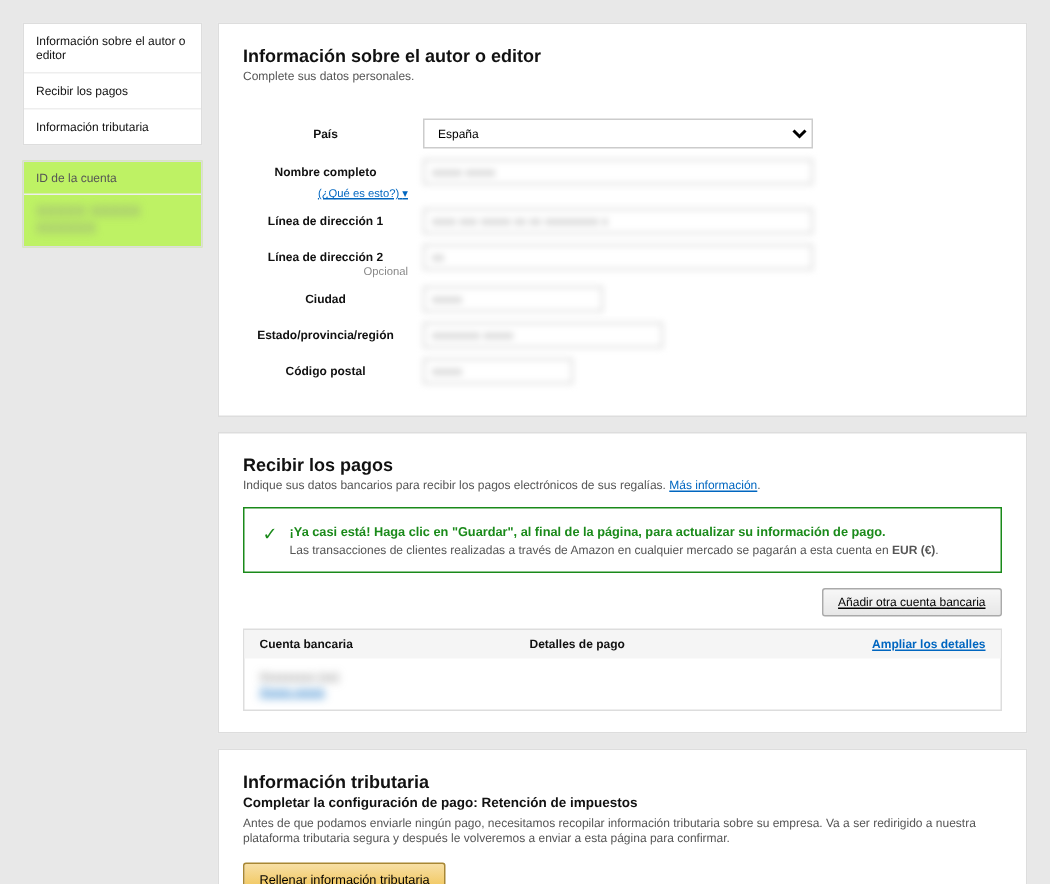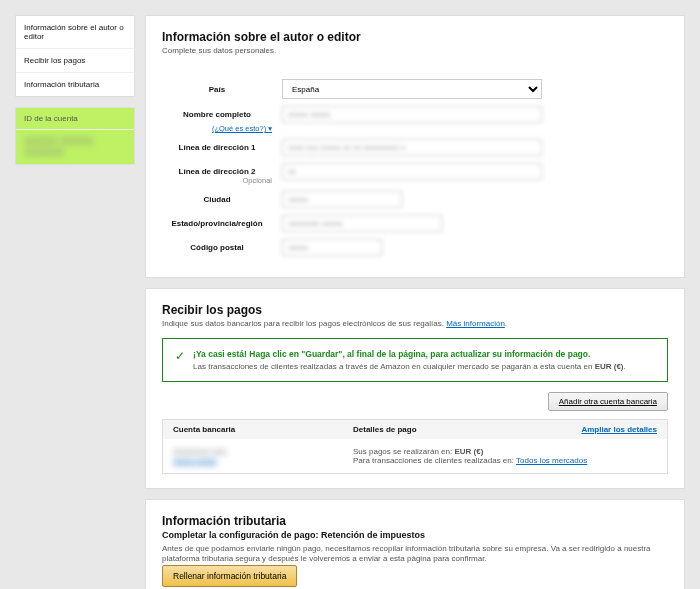--- a/index.html
+++ b/index.html
@@ -40,21 +40,21 @@
 .th2 { flex: 1; }
 .th3 { flex: 0 0 100px; text-align: right; }
 .th3 a { color: #0066c0; font-weight: bold; }
 .table-row { display: flex; padding: 8px 10px; font-size: 8px; }
 .td1 { flex: 0 0 180px; }
 .td2 { flex: 1; color: #555; }
 .td2 a { color: #0066c0; }
 .bank-name { filter: blur(3px); color: #666; }
 .bank-link { filter: blur(3px); color: #0066c0; display: block; }
 .sub-bold { font-size: 9px; font-weight: bold; margin-bottom: 4px; }
-.tax-text { font-size: 8px; color: #555; line-height: 1.3; }
+.tax-text { font-size: 8px; color: #555; margin-bottom: 10px; line-height: 1.3; }
 .btn-orange { background: linear-gradient(#f7dfa5,#f0c14b); border: 1px solid #a88734; border-radius: 2px; padding: 5px 10px; font-size: 8.5px; cursor: pointer; }
 </style>
 </head>
 <body>
 
 <div class="container">
   <div class="sidebar">
     <div class="sidebar-group">
       <div class="sidebar-item">Información sobre el autor o editor</div>
       <div class="sidebar-item">Recibir los pagos</div>
@@ -133,24 +133,20 @@
         <div class="table-header">
           <div class="th1">Cuenta bancaria</div>
           <div class="th2">Detalles de pago</div>
           <div class="th3"><a href="#">Ampliar los detalles</a></div>
         </div>
         <div class="table-row">
           <div class="td1">
             <span class="bank-name">Xxxxxxxxx (xx)</span>
             <a href="#" class="bank-link">Xxxxx xxxxx</a>
           </div>
-          <div class="td2">
-            <div><span>Sus pagos se realizarán en: </span><b>EUR (€)</b></div>
-            <div><span>Para transacciones de clientes realizadas en: </span><a href="#">Todos los mercados</a></div>
-          </div>
         </div>
       </div>
     </div>
 
     <div class="panel">
       <h2>Información tributaria</h2>
       <div class="sub-bold">Completar la configuración de pago: Retención de impuestos</div>
       <div class="tax-text">Antes de que podamos enviarle ningún pago, necesitamos recopilar información tributaria sobre su empresa. Va a ser redirigido a nuestra plataforma tributaria segura y después le volveremos a enviar a esta página para confirmar.</div>
       <button class="btn-orange">Rellenar información tributaria</button>
     </div>

